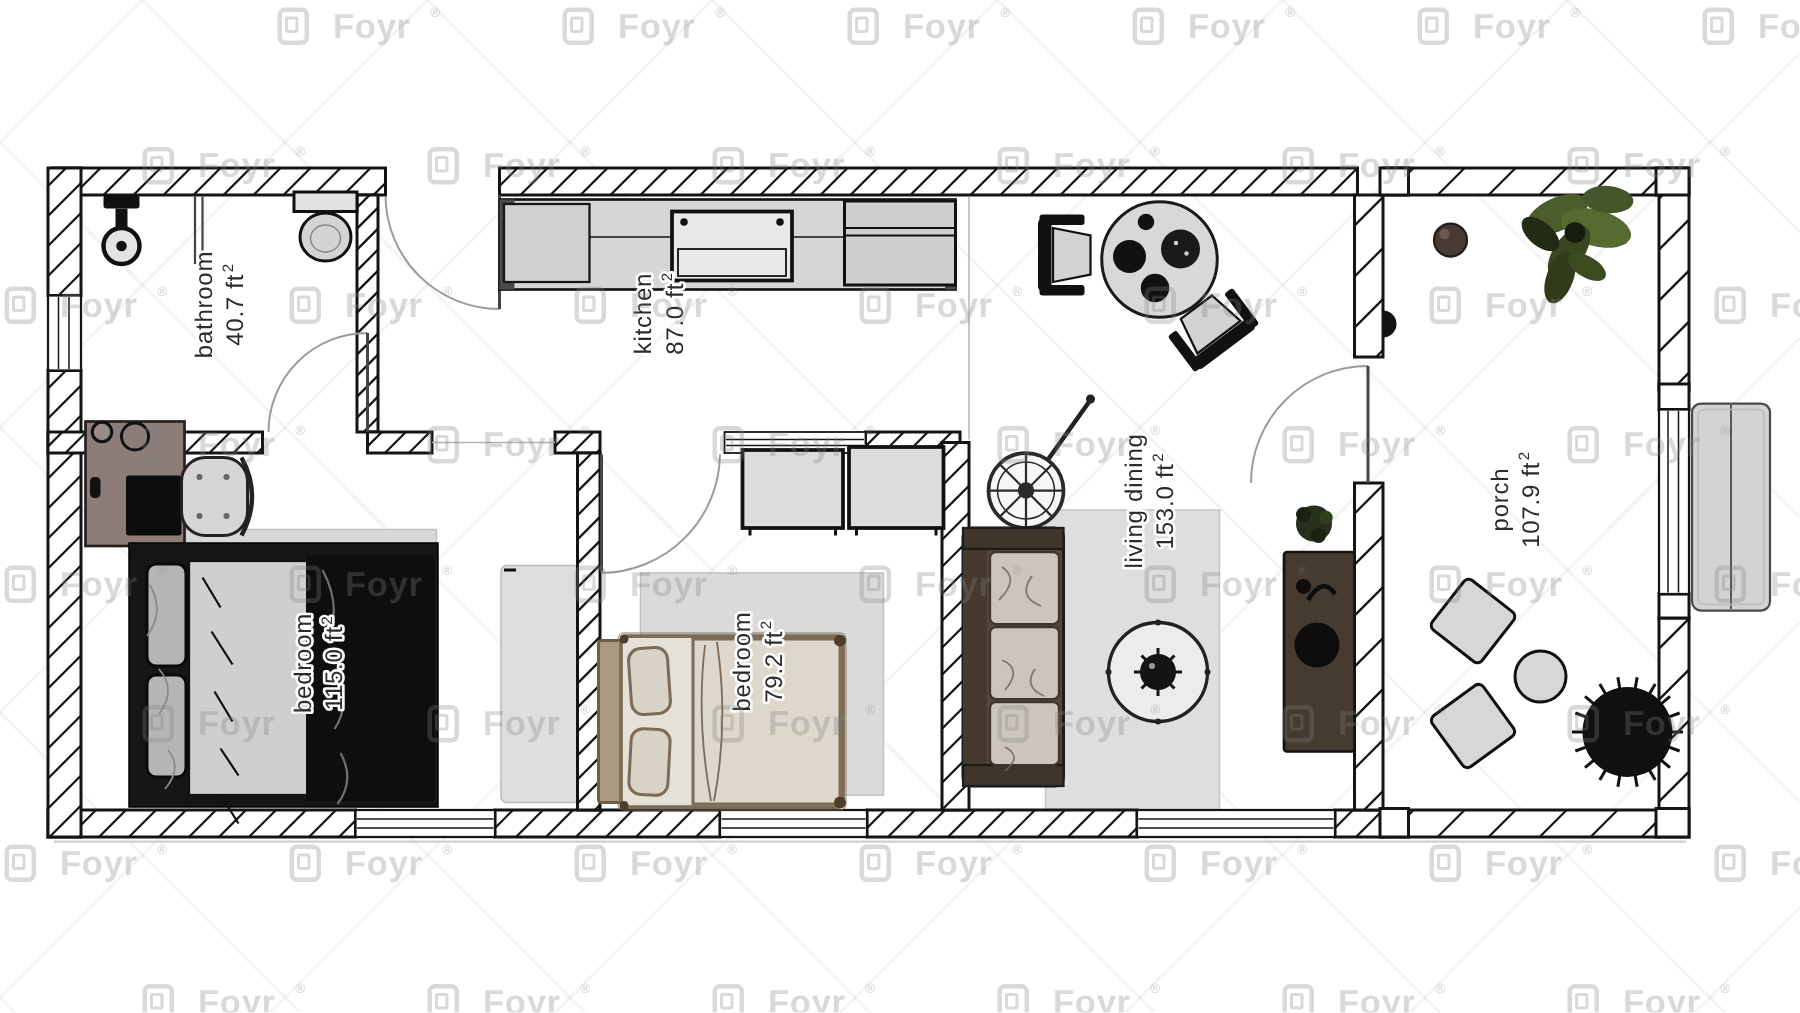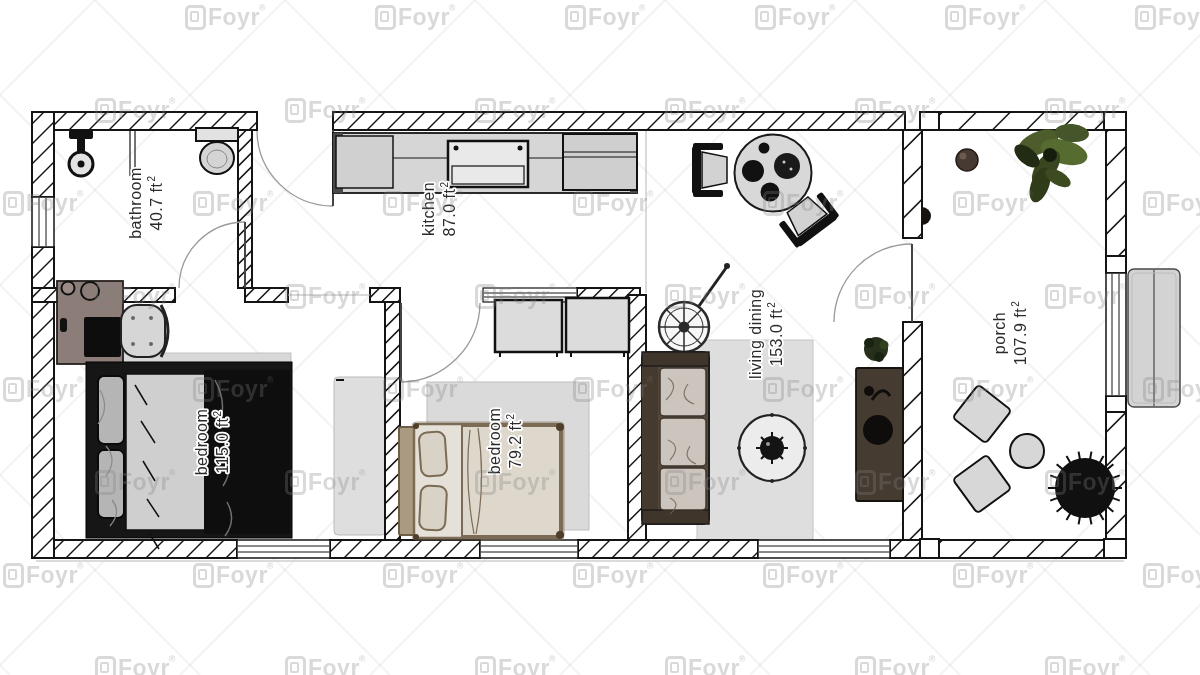--- a/index.html
+++ b/index.html
@@ -1,20 +1,20 @@
 <!DOCTYPE html>
 <html><head>
 <meta charset="utf-8">
 <style>
   html,body{margin:0;padding:0;background:#fff;}
   #stage{position:relative;width:1200px;height:675px;background:#fff;overflow:hidden;
          font-family:"Liberation Sans",sans-serif;}
   #plan{position:absolute;left:0;top:0;display:block;}
   #wm-layer{position:absolute;left:0;top:0;width:1200px;height:675px;pointer-events:none;}
-  .wm{position:absolute;display:flex;align-items:center;gap:2px;color:rgba(128,128,128,.30);
+  .wm{position:absolute;display:flex;align-items:center;gap:16px;color:rgba(128,128,128,.30);
       font-weight:700;font-size:23px;letter-spacing:.5px;user-select:none;white-space:nowrap;}
   .wm-logo{position:relative;width:15px;height:19px;border:3px solid currentColor;border-radius:5px;flex:none;}
   .wm-logo-in{position:absolute;left:2px;top:3px;width:5px;height:7px;border:2px solid currentColor;border-radius:2px;}
   .wm-reg{font-size:9px;align-self:flex-start;margin:-1px 0 0 -3px;}
   .room-label text{font-family:"Liberation Sans",sans-serif;font-size:16px;fill:#2b2b2b;
       text-anchor:middle;stroke:#ffffff;stroke-width:3.5px;paint-order:stroke;stroke-linejoin:round;
       letter-spacing:.5px;}
   .room-label .sup{font-size:10px;}
 </style>
 </head>

